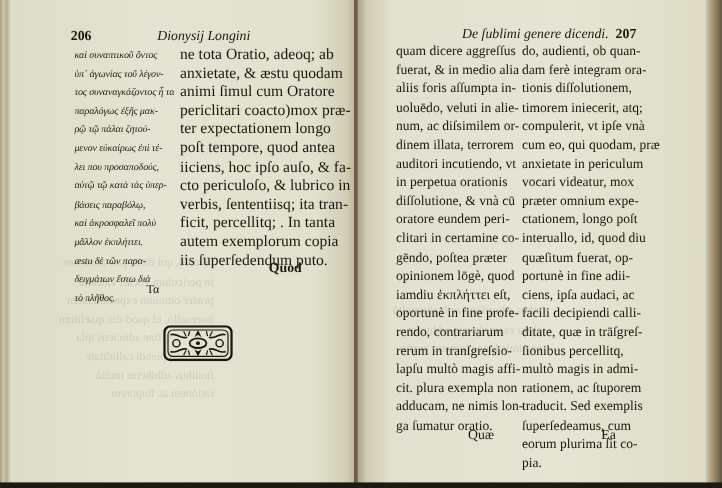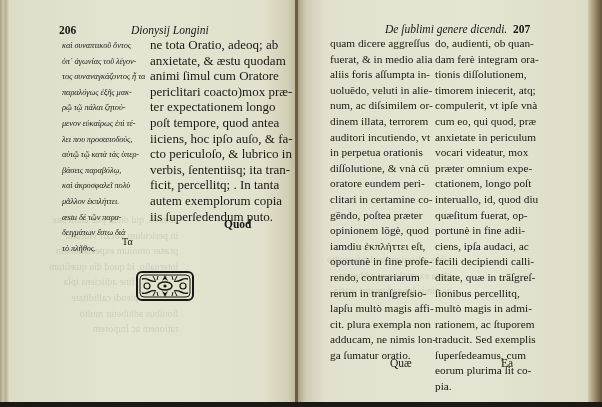--- a/index.html
+++ b/index.html
@@ -170,21 +170,21 @@
     <span class="line">adducam, ne nimis lon-</span>
     <span class="line">ga ſumatur oratio.</span>
   </div>
 
   <div class="column" style="left:435px; top:36px;">
     <span class="line">do, audienti, ob quan-</span>
     <span class="line">dam ferè integram ora-</span>
     <span class="line">tionis diſſolutionem,</span>
     <span class="line">timorem iniecerit, atq;</span>
     <span class="line">compulerit, vt ipſe vnà</span>
-    <span class="line">cum eo, qui quod, præ</span>
+    <span class="line">cum eo, qui quodam, præ</span>
     <span class="line">anxietate in periculum</span>
     <span class="line">vocari videatur, mox</span>
     <span class="line">præter omnium expe-</span>
     <span class="line">ctationem, longo poſt</span>
     <span class="line">interuallo, id, quod diu</span>
     <span class="line">quæſitum fuerat, op-</span>
     <span class="line">portunè in fine adii-</span>
     <span class="line">ciens, ipſa audaci, ac</span>
     <span class="line">facili decipiendi calli-</span>
     <span class="line">ditate, quæ in trāſgreſ-</span>

